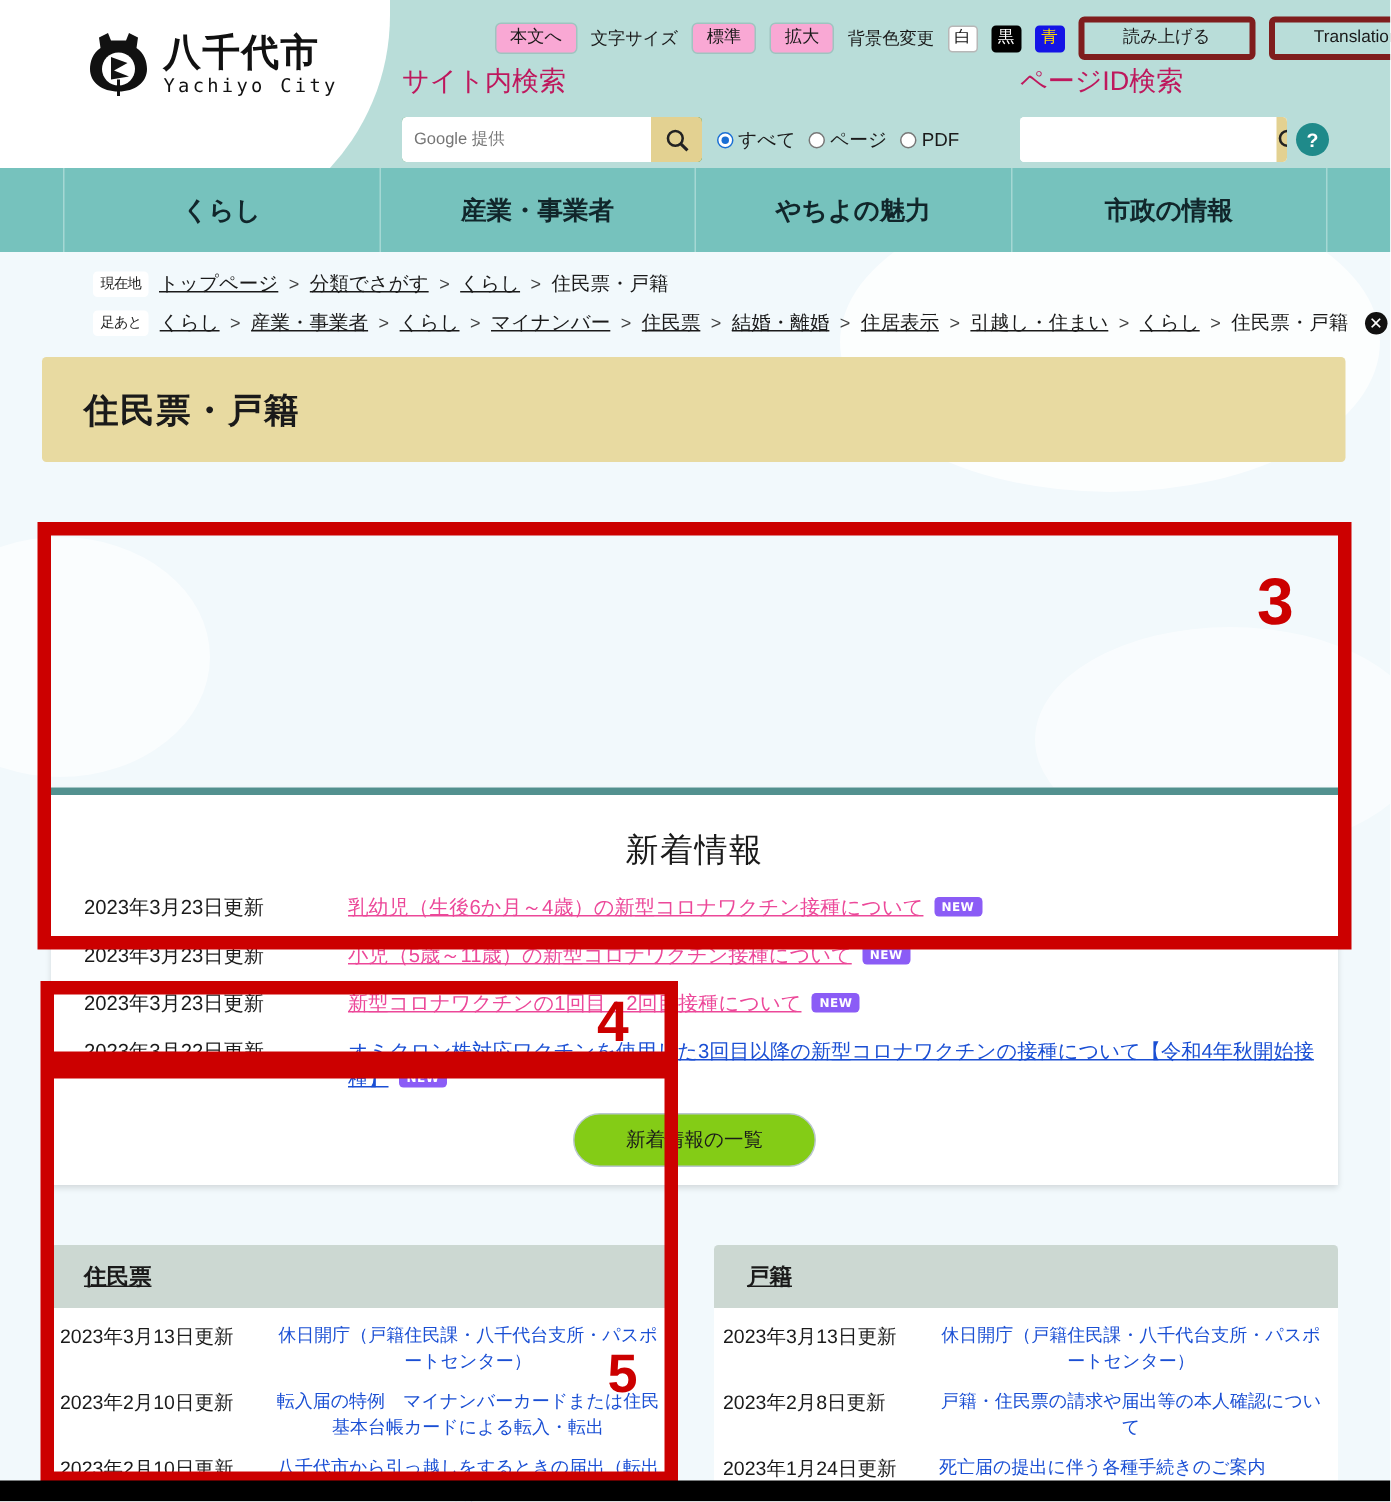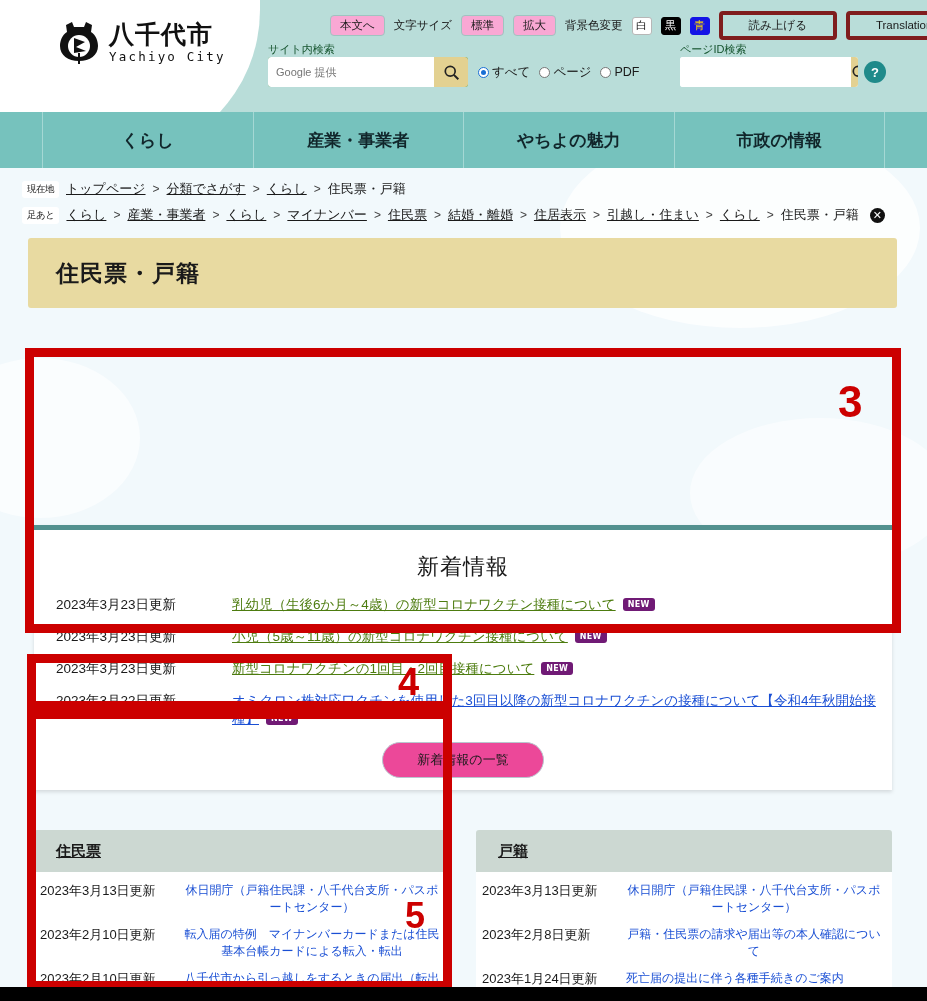--- a/index.html
+++ b/index.html
@@ -102,21 +102,21 @@
   .sq.white { background: #ffffff; color: #111; }
   .sq.black { background: #000000; color: #ffffff; border-color:#000; }
   .sq.blue  { background: #1414e6; color: #ffd700; border-color:#1414e6; }
 
   .search-zone {
     position: absolute;
     left: 268px; top: 42px;
     z-index: 4;
     width: 400px;
   }
-  .srch-label { font-size: 11px; color: #14532d; margin-bottom: 0; }
+  .srch-label { font-size: 18px; color: #be185d; margin-bottom: 12px; }
   .srch-row { display: flex; align-items: center; gap: 10px; }
   .srch-box {
     display: flex;
     width: 200px; height: 30px;
     border-radius: 3px;
     overflow: hidden;
     background: #15803d;
   }
   .srch-box input {
     flex: 1;
@@ -207,21 +207,21 @@
     overflow: hidden;
   }
   .bg-blob {
     position: absolute;
     border-radius: 50%;
     background: #ffffff;
     opacity: .75;
   }
 
   
-  .crumbs { position: relative; z-index: 2; padding: 12px 0 0 22px; }
+  .crumbs { position: relative; z-index: 2; padding: 12px 0 0 22px; margin-left: 40px; }
   .crumb-line { display: flex; align-items: center; gap: 7px; margin-bottom: 8px; flex-wrap: nowrap; }
   .crumb-tag {
     background: #ffffff;
     border-radius: 3px;
     font-size: 9.5px;
     padding: 2px 5px;
     color: #222;
     white-space: nowrap;
     letter-spacing: -0.5px;
   }
@@ -301,47 +301,47 @@
     font-size: 13.5px;
     gap: 24px;
   }
   .news-date {
     width: 152px;
     flex: none;
     color: #1a1a1a;
     font-size: 13.5px;
   }
   .news-link {
-    color: #4d7c0f;
+    color: #ec4899;
     text-decoration: underline;
     cursor: pointer;
     font-size: 13.5px;
   }
   .news-link.blue { color: #1a4fd4; }
   .badge-new {
     display: inline-block;
-    background: #701a75;
+    background: #8b5cf6;
     color: #ffffff;
     font-size: 8px;
     font-weight: bold;
     border-radius: 3px;
     padding: 2px 5px;
     margin-left: 7px;
     vertical-align: 2px;
     letter-spacing: .3px;
     font-family: "DejaVu Sans", sans-serif;
   }
   .news-btns {
     display: flex; justify-content: center; gap: 14px;
     margin-top: 14px;
   }
   .pill-btn {
     border: 1px solid #b9c6cf;
     border-radius: 20px;
-    background: #ec4899;
+    background: #84cc16;
     font-size: 13px;
     color: #1a1a1a;
     padding: 8px 34px;
     cursor: pointer;
     font-family: "Liberation Sans", sans-serif;
   }
 
   
   .cols {
     position: absolute;

